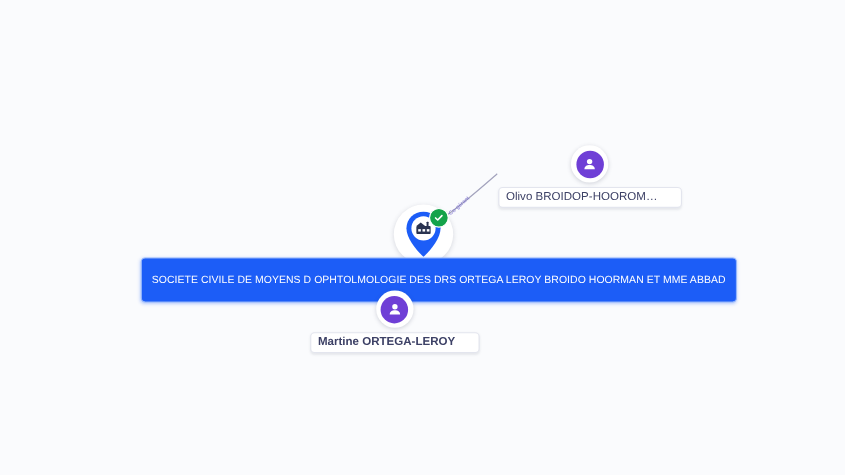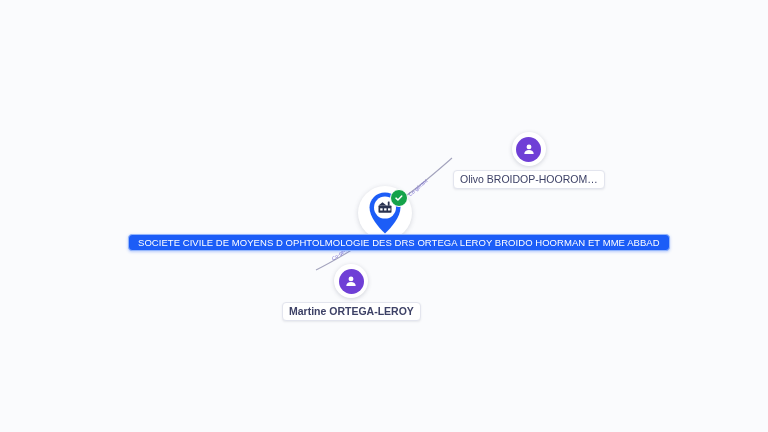--- a/index.html
+++ b/index.html
@@ -61,21 +61,21 @@
   }
   .person-node .avatar-disc svg {
     display: block;
   }
 
   .node-label {
     margin-top: 4px;
     background: #ffffff;
     border: 1px solid #e3e5ee;
     border-radius: 4px;
-    padding: 2px 6px 3px 6px;
+    padding: 2px 21px 3px 6px;
     font-size: 10.5px;
     line-height: 12px;
     color: #3d4166;
     white-space: nowrap;
     box-shadow: 0 1px 2px rgba(60, 64, 90, 0.10);
   }
 
   
   #company-node {
     position: absolute;
@@ -119,21 +119,21 @@
   .verified-badge svg { display: block; }
 
   
   #company-label-pill {
     position: absolute;
     left: 128px;
     top: 234px;
     height: 15px;
     display: flex;
     align-items: center;
-    padding: 0 9px;
+    padding: 12px 9px;
     background: #1c5df7;
     border: 1.5px solid #94b6fc;
     border-radius: 4px;
     color: #ffffff;
     font-size: 9.5px;
     line-height: 10px;
     letter-spacing: 0.05px;
     white-space: nowrap;
     box-shadow: 0 1px 3px rgba(28, 93, 247, 0.30);
   }

